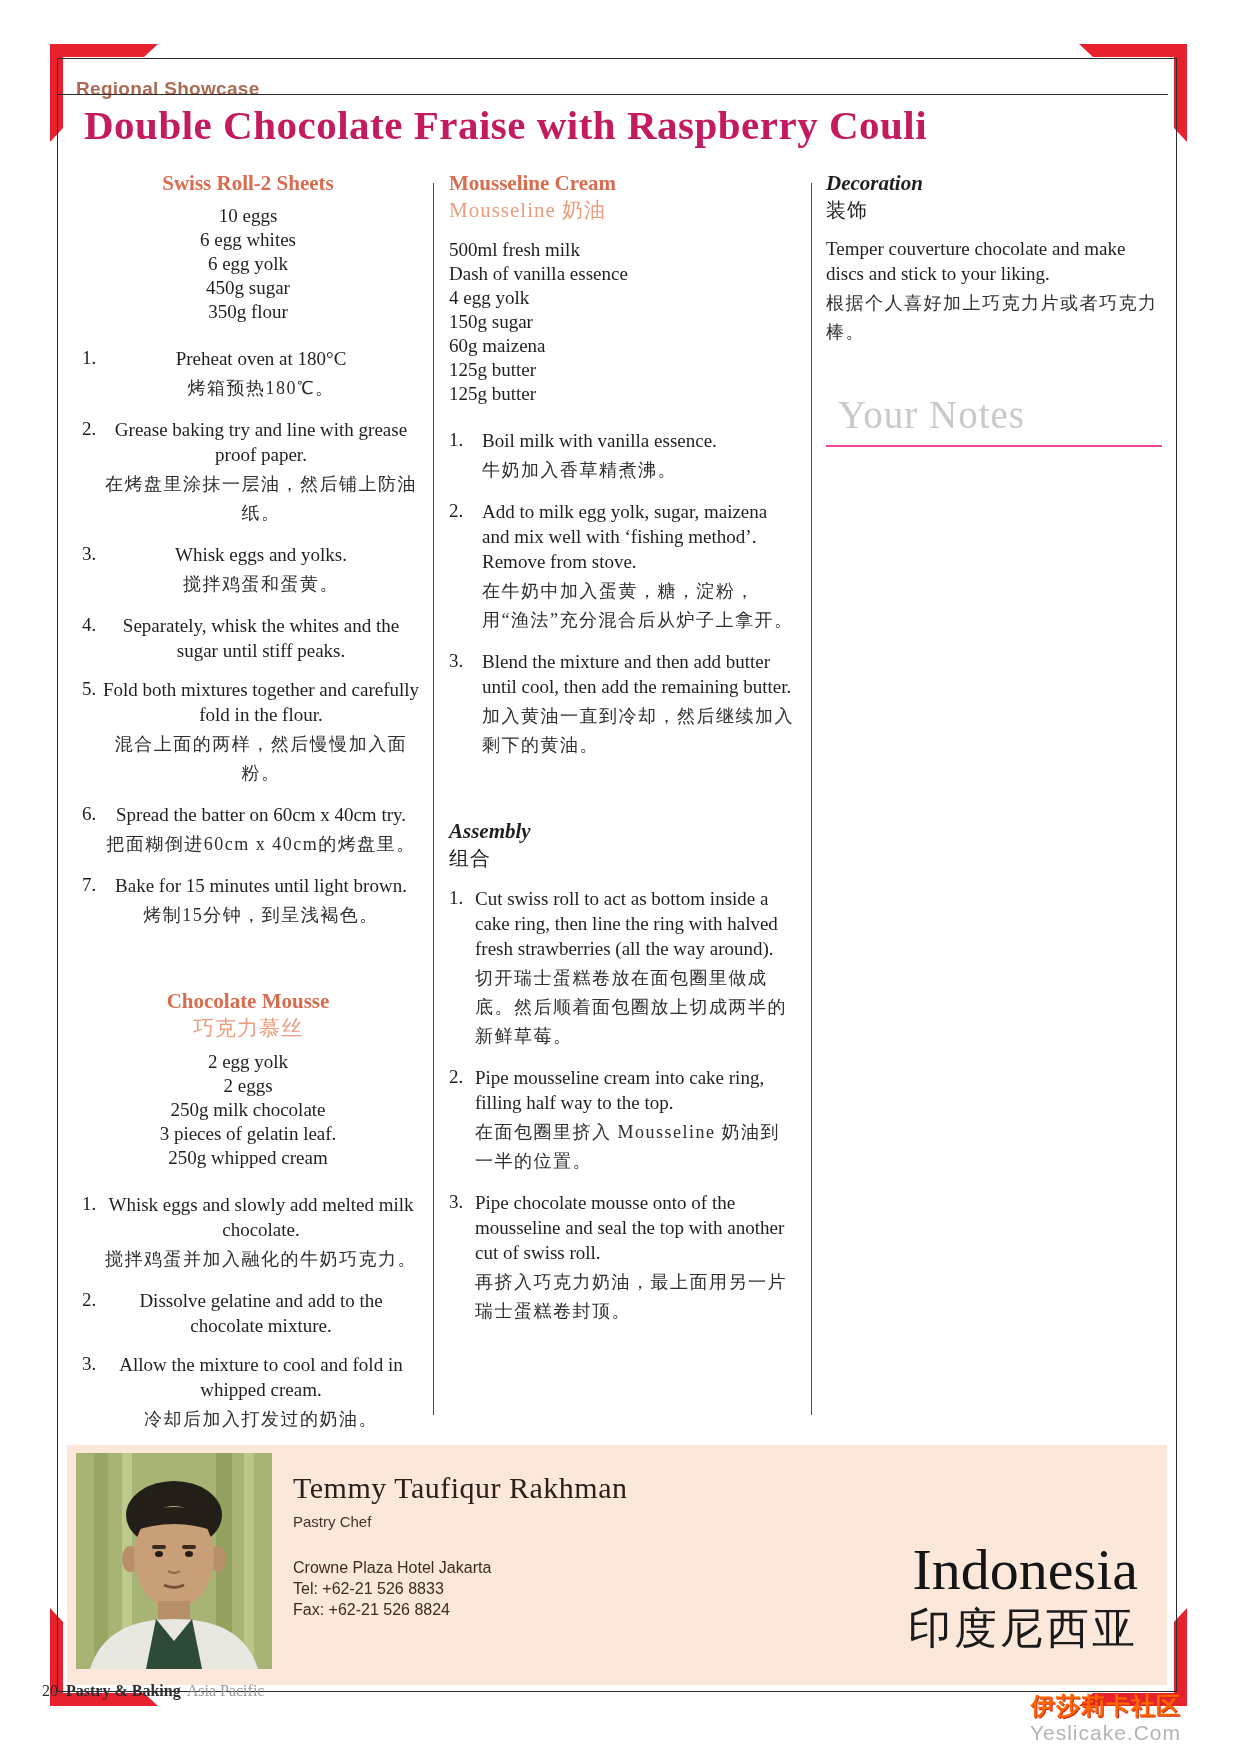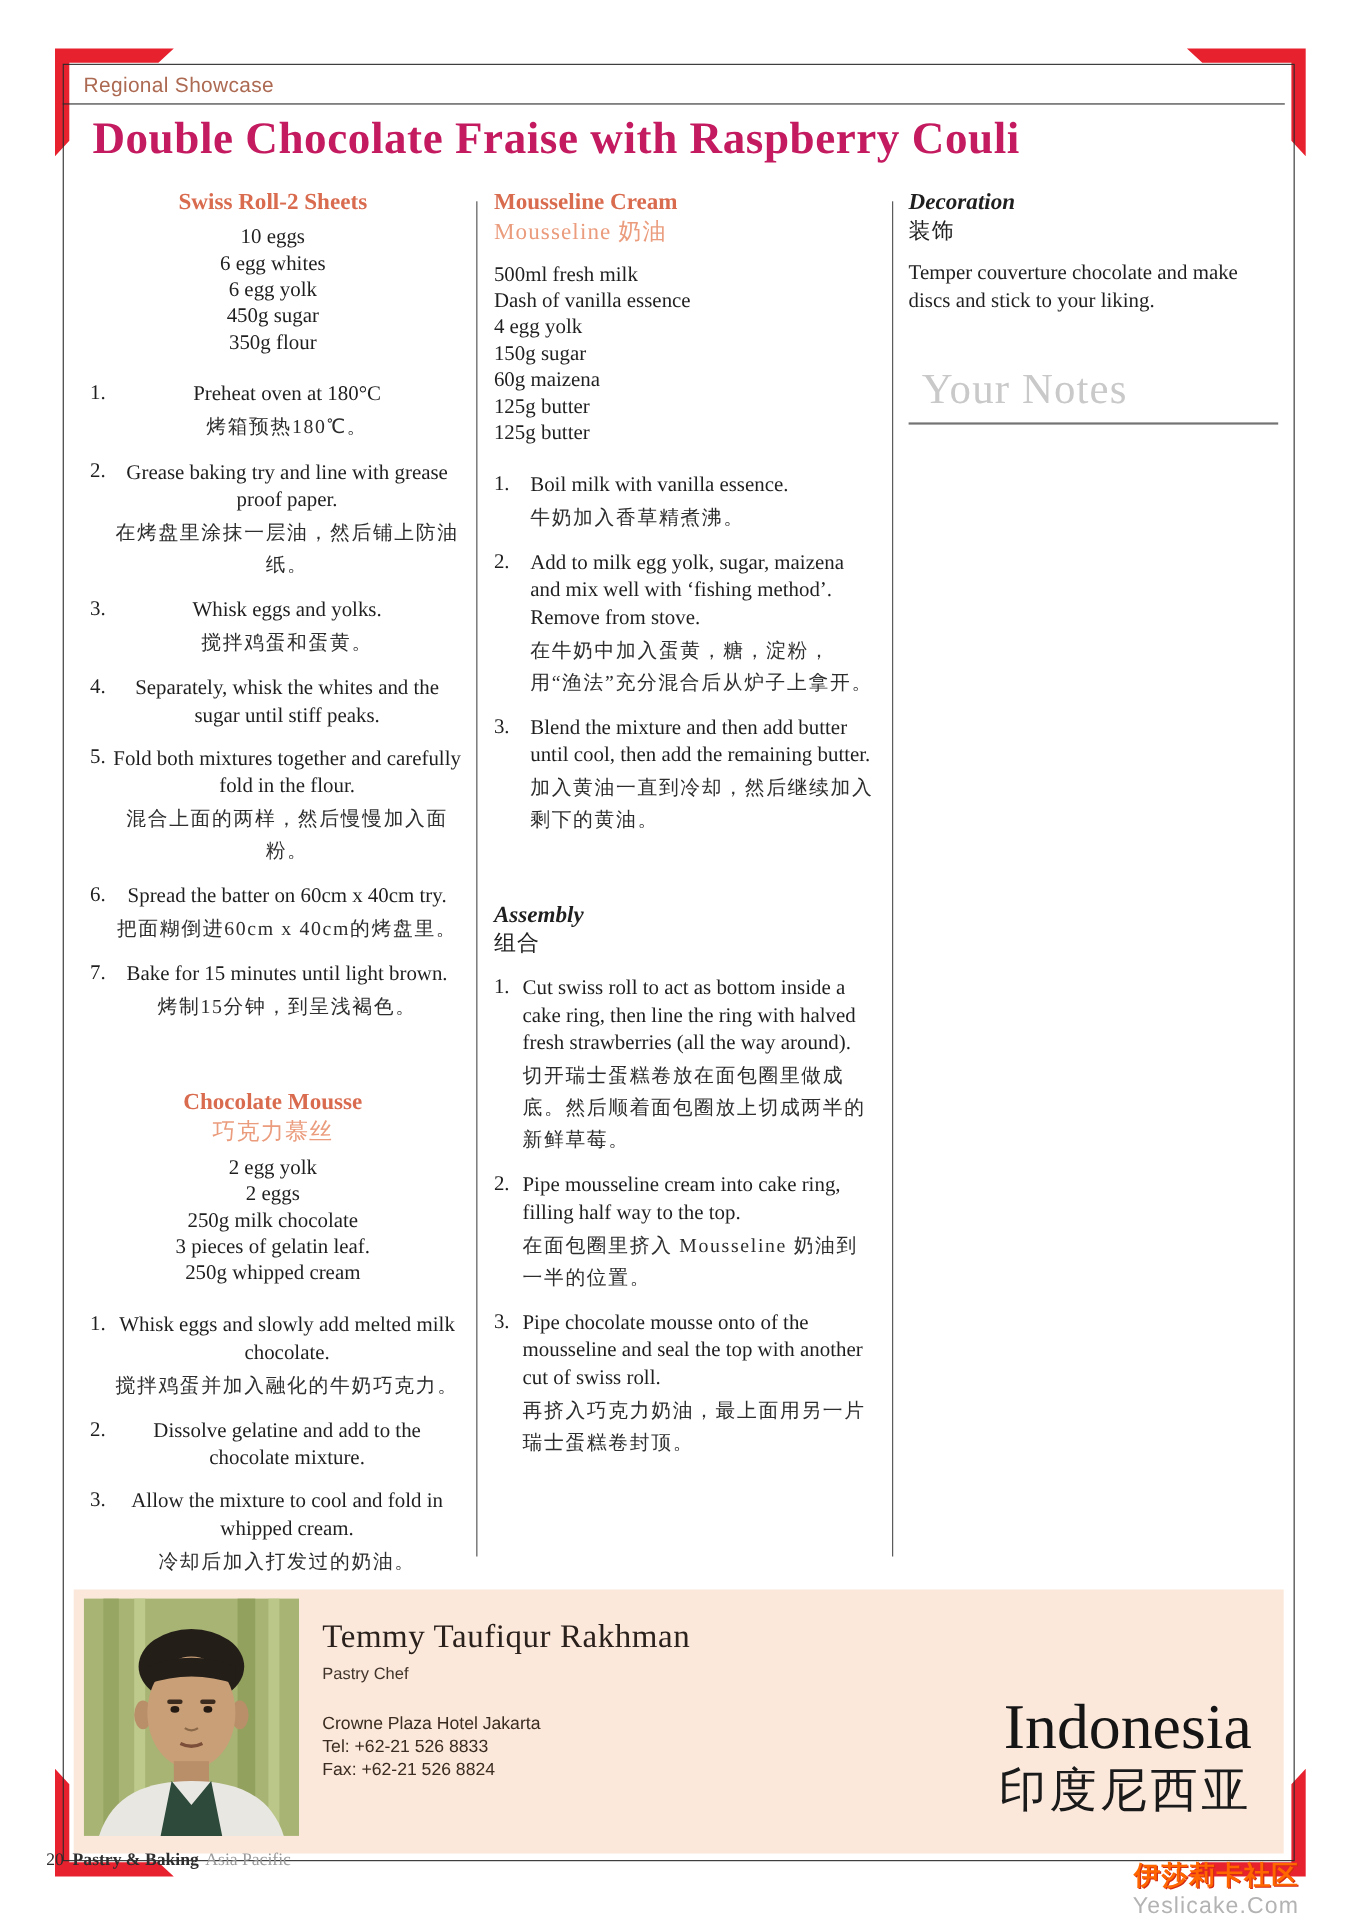--- a/index.html
+++ b/index.html
@@ -8,22 +8,22 @@
     position:relative; width:1237px; height:1753px;
     background:#ffffff; overflow:hidden;
     font-family:"Liberation Serif", serif; color:#1f1f1f;
   }
   
   .frame { position:absolute; left:57px; top:58px; width:1120px; height:1634px;
            border:1px solid #2b2b2b; }
   .tag-rule { position:absolute; left:57px; top:94px; width:1111px; height:1px; background:#2b2b2b; }
   .corners { position:absolute; left:0; top:0; pointer-events:none; }
   
-  .tag { position:absolute; left:76px; top:68px;
-         font-family:"Liberation Sans", sans-serif; font-weight:normal; font-size:19px;
+  .tag { position:absolute; left:76px; top:78px;
+         font-family:"Liberation Sans", sans-serif; font-weight:bold; font-size:19px;
          letter-spacing:.3px; color:#ad6a52; }
   .title { position:absolute; left:84px; top:101px; width:1050px;
            font-family:"Liberation Serif", serif; font-weight:bold; font-size:41px;
            color:#c41a5f; letter-spacing:.5px; }
   
   .col { position:absolute; top:170px; font-size:19px; line-height:24px; }
   .col1 { left:76px;  width:344px;text-align:center; }
   .col2 { left:449px; width:346px; }
   .col3 { left:826px; width:336px; }
   .divider { position:absolute; top:183px; height:1232px; width:1px; background:#4a4a4a; }
@@ -39,21 +39,21 @@
   .steps { margin-top:22px; }
   .step { display:flex; margin-top:14px; }
   .step-n { flex:0 0 26px; }
   .col2 .step-n { flex:0 0 33px; }
   .step-body { flex:1; }
   .en { line-height:25px;font-family:Liberation Serif, serif; }
   .zh { line-height:29px; letter-spacing:1.5px; color:#2e2e2e; margin-top:3px; font-size:18px; }
   .sec-gap { margin-top:58px; }
   .para { margin-top:12px; }
   
-  .notes { margin-top:46px; border-bottom:2px solid #737373; padding:0 4px 8px 12px;
+  .notes { margin-top:46px; border-bottom:2px solid #ec4899; padding:0 4px 8px 12px;
            font-size:39px; color:#c9c9c9; letter-spacing:1px; line-height:44px; }
   
   .chef-box { position:absolute; left:67px; top:1445px; width:1100px; height:240px;
               background:#fbe8db;padding-left:40px; }
   .photo { position:absolute; left:9px; top:8px; width:196px; height:216px; overflow:hidden; }
   .chef-info { position:absolute; left:226px; top:26px; }
   .chef-name { font-size:30px; color:#2b211c; letter-spacing:.5px; }
   .chef-role { font-family:"Liberation Sans", sans-serif; font-size:15px; color:#41342a; margin-top:8px; }
   .chef-contact { font-family:"Liberation Sans", sans-serif; font-size:16px; color:#3a2c20;
                   line-height:21px; margin-top:27px; }
@@ -272,20 +272,21 @@
           </div>
         </div>
     </div>
   </div>
 
   <div class="col col3">
     <div>
       <div class="sec-title-dark">Decoration</div>
       <div class="sec-title-dark-zh">装饰</div>
       <div class="para en">Temper couverture chocolate and make discs and stick to your liking.</div>
+      <div class="zh">根据个人喜好加上巧克力片或者巧克力棒。</div>
     </div>
     <div class="notes">Your Notes</div>
   </div>
 
   <div class="chef-box">
     <div class="photo">
       <svg width="196" height="216" viewBox="0 0 196 216">
         <rect x="0" y="0" width="196" height="216" fill="#a7b474"></rect>
         <rect x="18" y="0" width="14" height="216" fill="#93a25e" opacity="0.8"></rect>
         <rect x="46" y="0" width="10" height="216" fill="#c3cf92" opacity="0.8"></rect>

